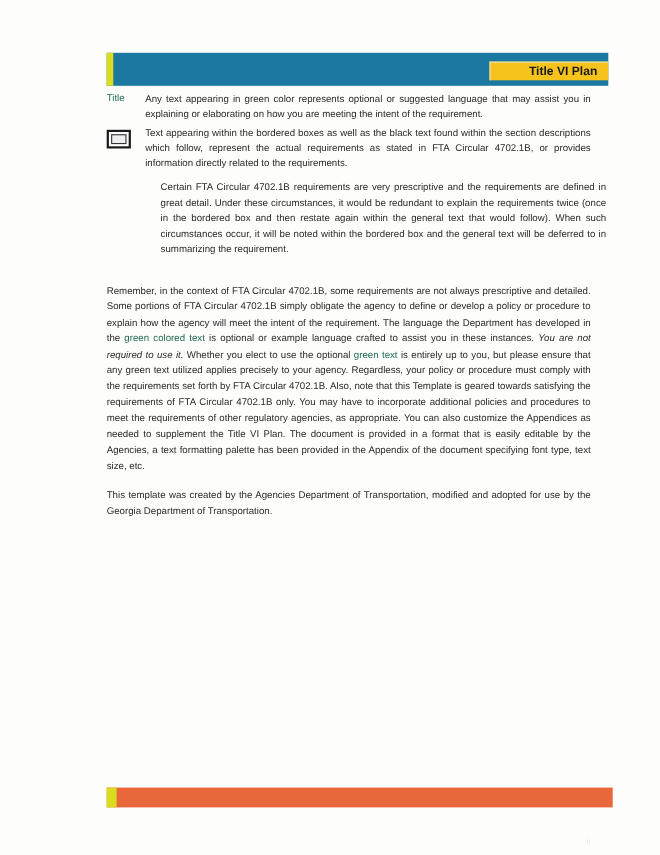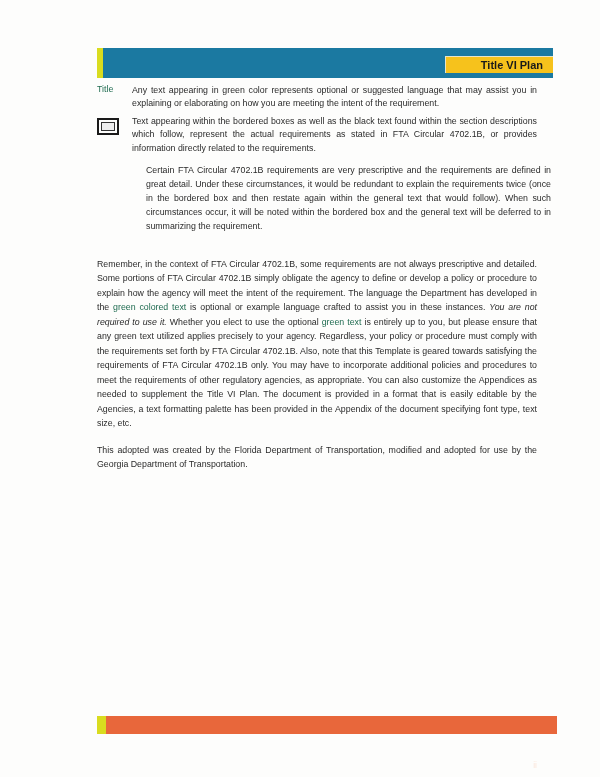--- a/index.html
+++ b/index.html
@@ -41,18 +41,18 @@
 
 <div class="box-icon">
     <div class="inner"></div>
   </div>
 <p class="text item2">Text appearing within the bordered boxes as well as the black text found within the section descriptions which follow, represent the actual requirements as stated in FTA Circular 4702.1B, or provides information directly related to the requirements.</p>
 
 <p class="text item3">Certain FTA Circular 4702.1B requirements are very prescriptive and the requirements are defined in great detail. Under these circumstances, it would be redundant to explain the requirements twice (once in the bordered box and then restate again within the general text that would follow). When such circumstances occur, it will be noted within the bordered box and the general text will be deferred to in summarizing the requirement.</p>
 
 <p class="text para1"><span>Remember, in the context of FTA Circular 4702.1B, some requirements are not always prescriptive and detailed.  Some portions of FTA Circular 4702.1B simply obligate the agency to define or develop a policy or procedure to explain how the agency will meet the intent of the requirement.  The language the Department has developed in the </span><span class="green">green colored text</span><span> is optional or example language crafted to assist you in these instances. </span><em>You are not required to use it.</em><span> Whether you elect to use the optional </span><span class="green">green text</span><span> is entirely up to you, but please ensure that any green text utilized applies precisely to your agency. Regardless, your policy or procedure must comply with the requirements set forth by FTA Circular 4702.1B.  Also, note that this Template is geared towards satisfying the requirements of FTA Circular 4702.1B only. You may have to incorporate additional policies and procedures to meet the requirements of other regulatory agencies, as appropriate. You can also customize the Appendices as needed to supplement the Title VI Plan.  The document is provided in a format that is easily editable by the Agencies, a text formatting palette has been provided in the Appendix of the document specifying font type, text size, etc.</span></p>
 
-<p class="text para2">This adopted was created by the Florida Department of Transportation, modified and adopted for use by the Georgia Department of Transportation.</p>
+<p class="text para2">This template was created by the Agencies Department of Transportation, modified and adopted for use by the Georgia Department of Transportation.</p>
 
 <div class="footer-bar">
   <div class="footer-stripe"></div>
   <div class="footer-page">ii</div>
 </div>
 
 </body></html>

